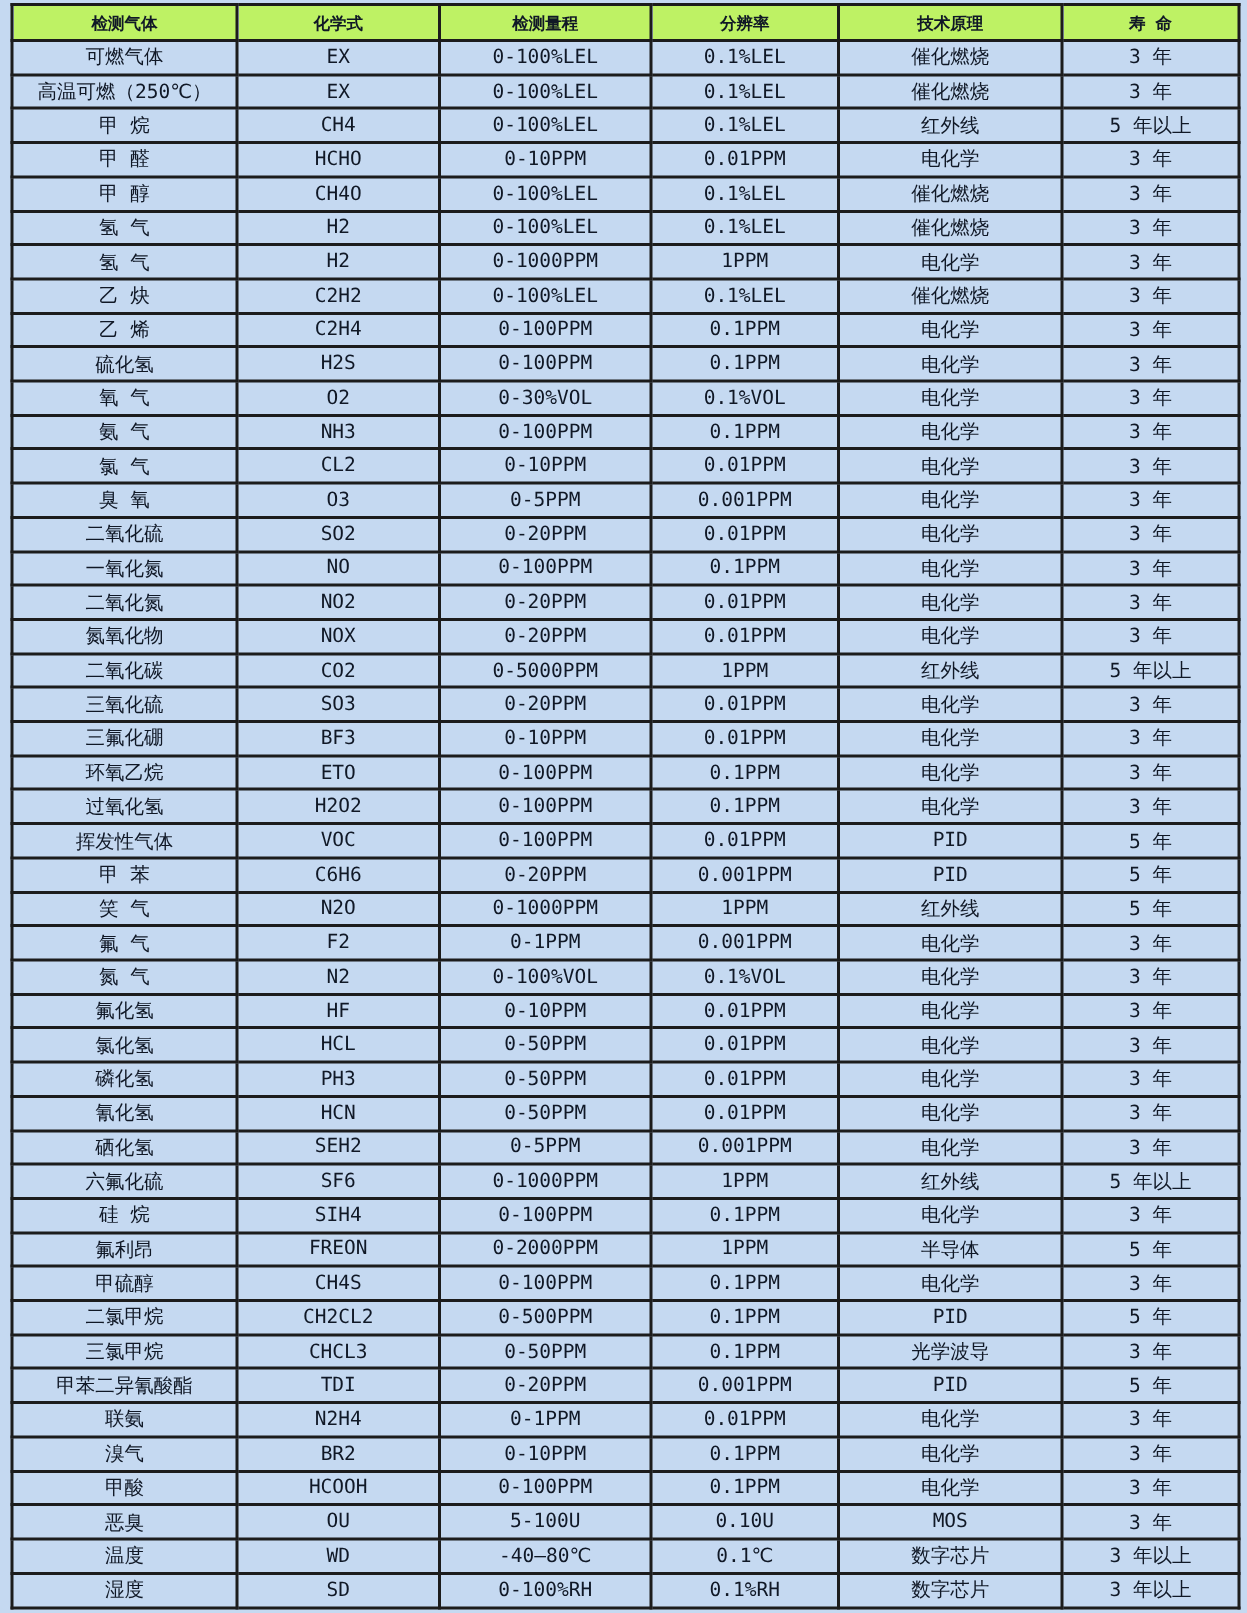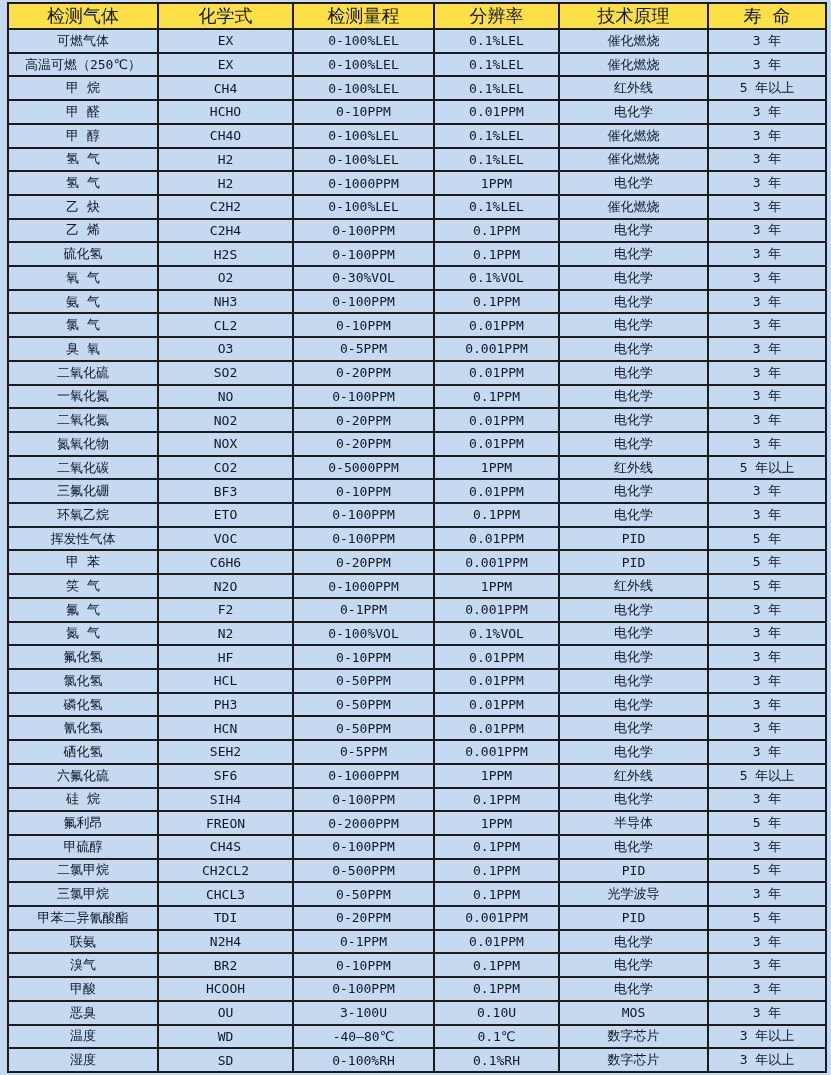--- a/index.html
+++ b/index.html
@@ -23,23 +23,23 @@
   table.spec th, table.spec td {
     border: 2px solid #1c1c1c;
     text-align: center;
     vertical-align: middle;
     padding: 0;
     overflow: hidden;
     white-space: nowrap;
     color: #101826;
   }
   table.spec th {
-    background: #fde047;
-    font-size: 18px;
-    font-weight: normal;
+    background: #bef264;
+    font-size: 11px;
+    font-weight: bold;
     height: 22px;
   }
   table.spec td {
     background: #c5d9f1;
     font-size: 13px;
     font-weight: normal;
   }
 </style>
 </head>
 <body>
@@ -211,30 +211,46 @@
         </tr>
         <tr>
           <td>二氧化碳</td>
           <td>CO2</td>
           <td>0-5000PPM</td>
           <td>1PPM</td>
           <td>红外线</td>
           <td>5 年以上</td>
         </tr>
         <tr>
+          <td>三氧化硫</td>
+          <td>SO3</td>
+          <td>0-20PPM</td>
+          <td>0.01PPM</td>
+          <td>电化学</td>
+          <td>3 年</td>
+        </tr>
+        <tr>
           <td>三氟化硼</td>
           <td>BF3</td>
           <td>0-10PPM</td>
           <td>0.01PPM</td>
           <td>电化学</td>
           <td>3 年</td>
         </tr>
         <tr>
           <td>环氧乙烷</td>
           <td>ETO</td>
+          <td>0-100PPM</td>
+          <td>0.1PPM</td>
+          <td>电化学</td>
+          <td>3 年</td>
+        </tr>
+        <tr>
+          <td>过氧化氢</td>
+          <td>H2O2</td>
           <td>0-100PPM</td>
           <td>0.1PPM</td>
           <td>电化学</td>
           <td>3 年</td>
         </tr>
         <tr>
           <td>挥发性气体</td>
           <td>VOC</td>
           <td>0-100PPM</td>
           <td>0.01PPM</td>
@@ -389,21 +405,21 @@
           <td>甲酸</td>
           <td>HCOOH</td>
           <td>0-100PPM</td>
           <td>0.1PPM</td>
           <td>电化学</td>
           <td>3 年</td>
         </tr>
         <tr>
           <td>恶臭</td>
           <td>OU</td>
-          <td>3-100U</td>
+          <td>5-100U</td>
           <td>0.10U</td>
           <td>MOS</td>
           <td>3 年</td>
         </tr>
         <tr>
           <td>温度</td>
           <td>WD</td>
           <td>-40—80℃</td>
           <td>0.1℃</td>
           <td>数字芯片</td>

